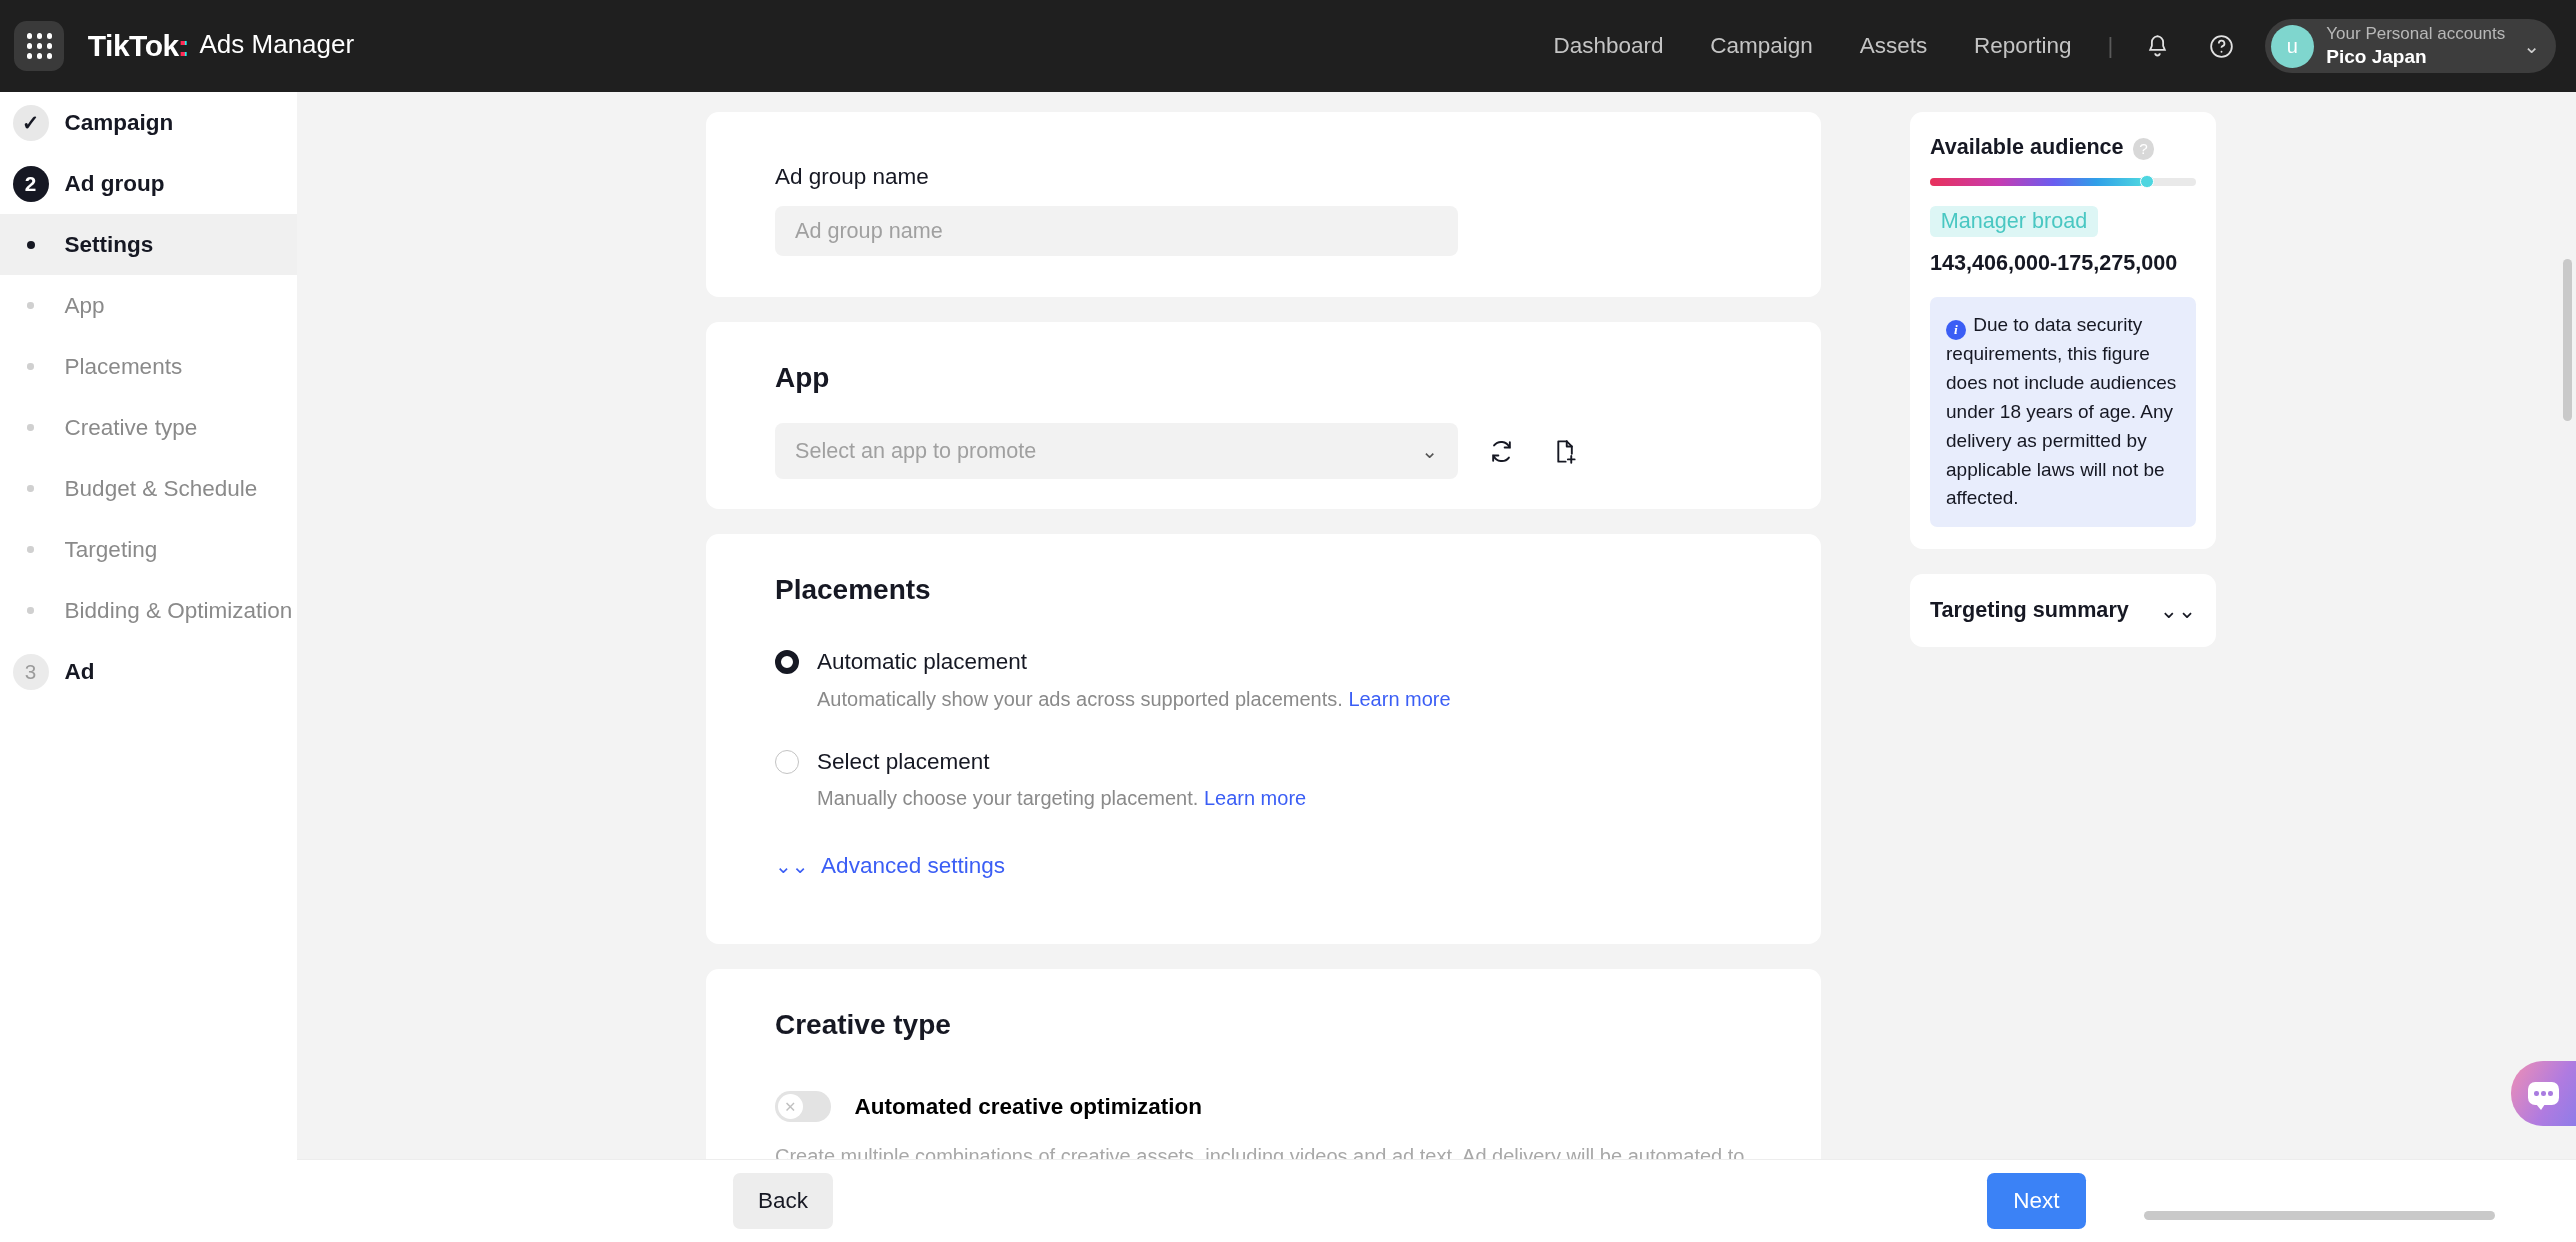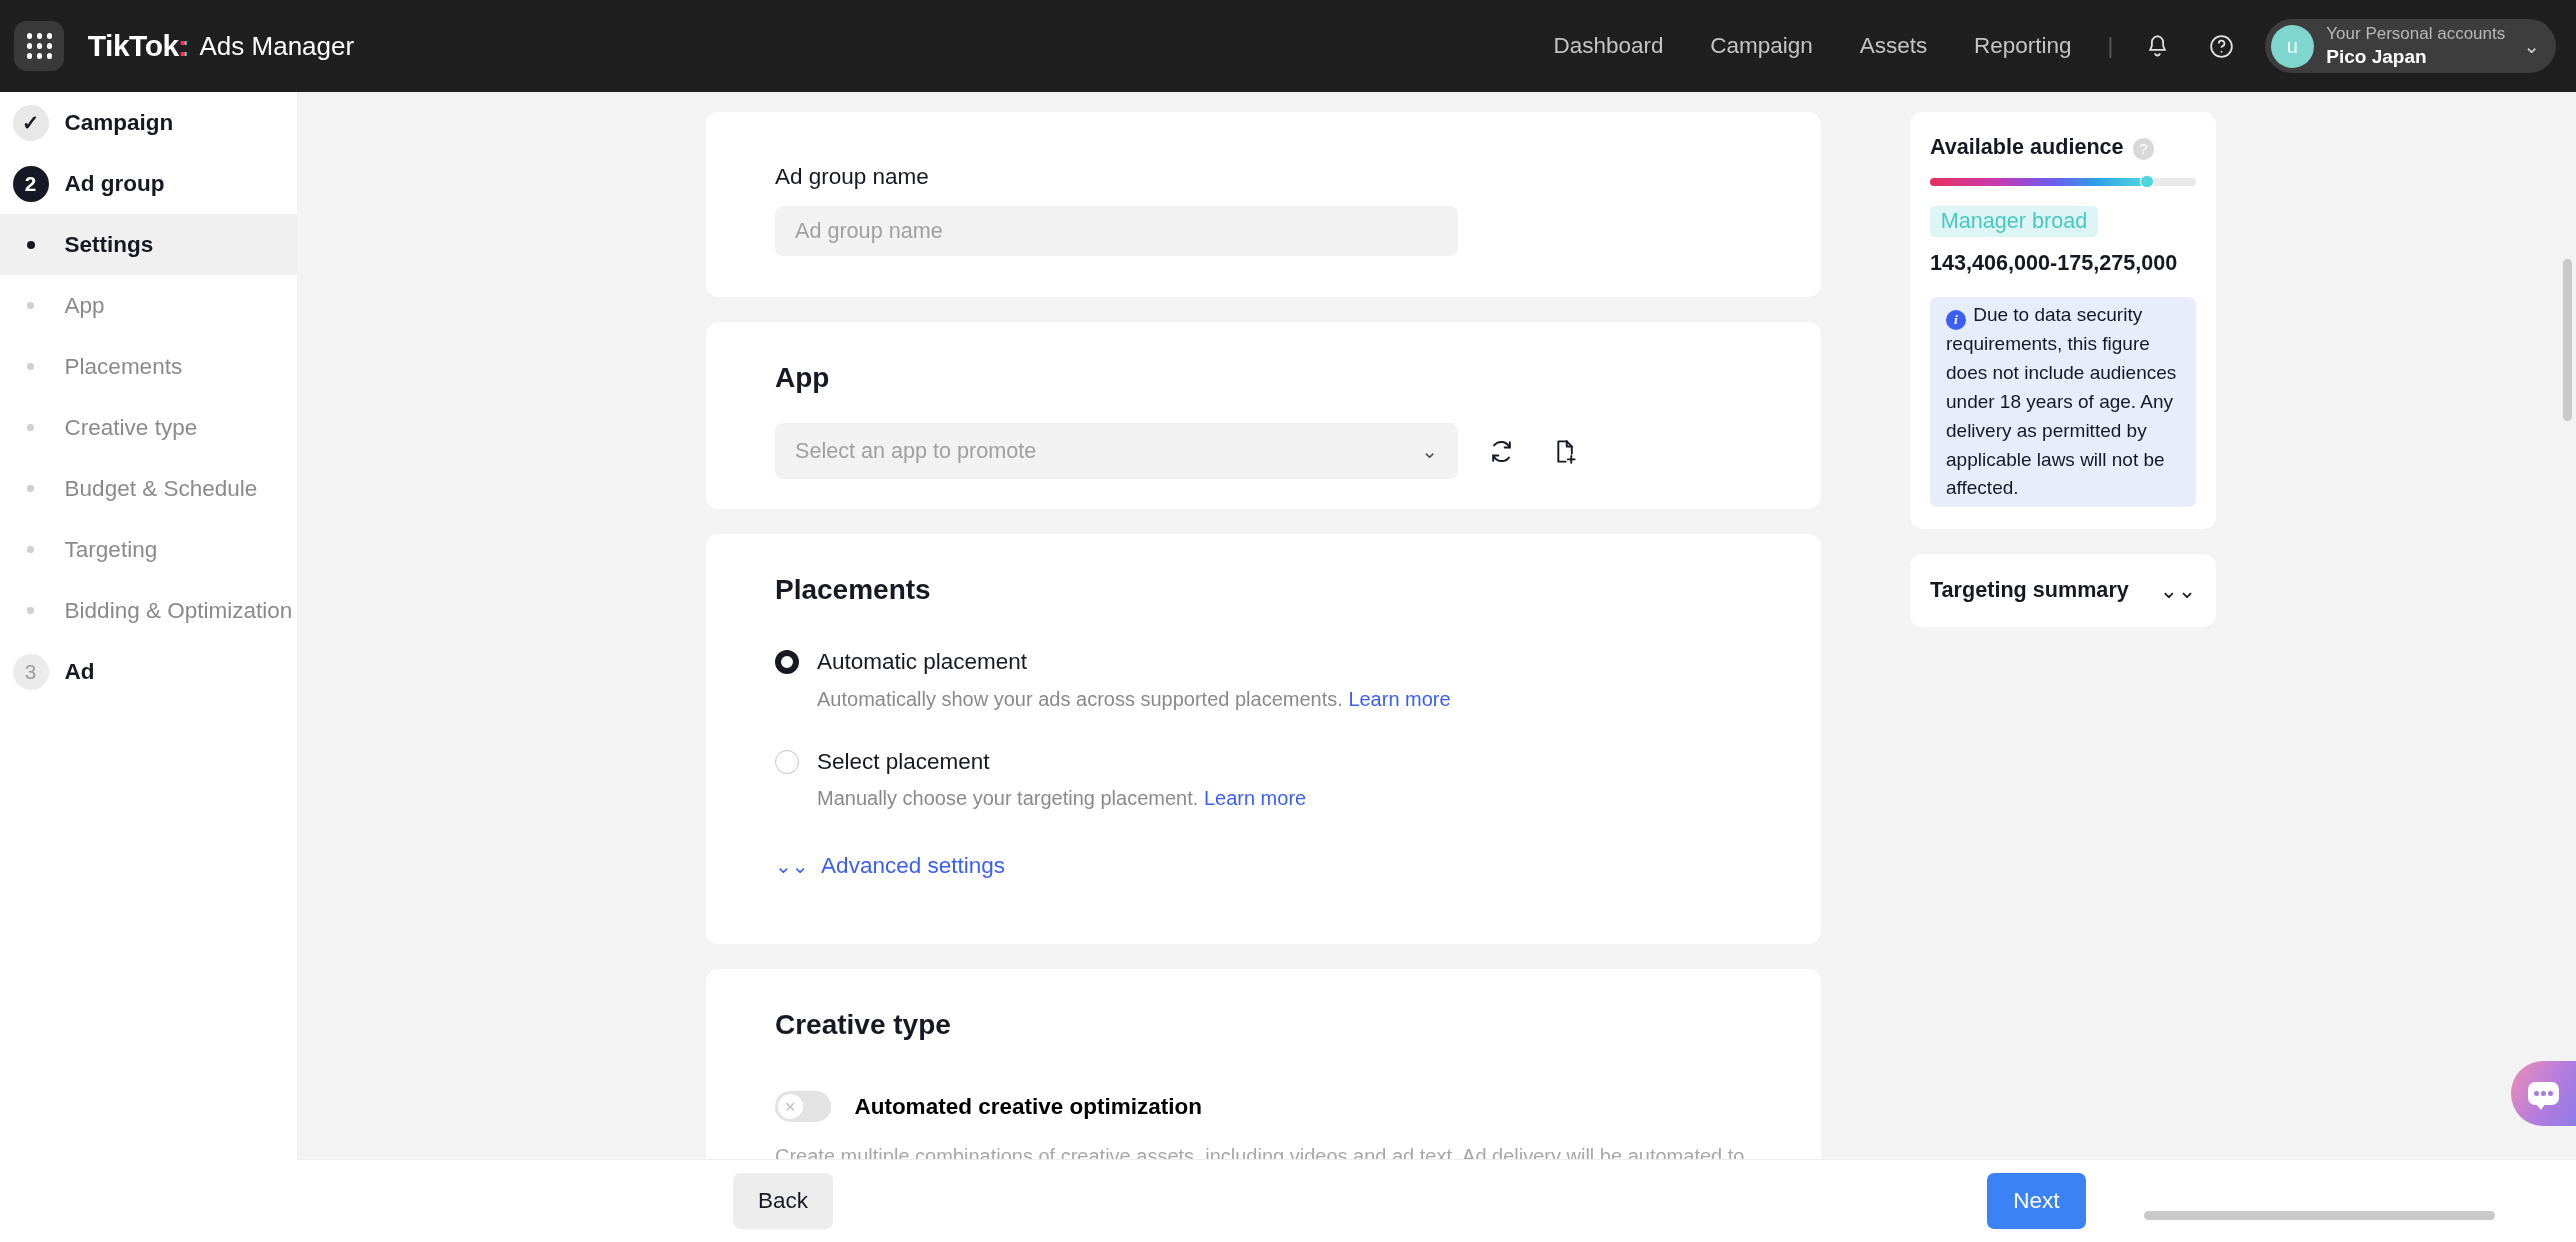--- a/index.html
+++ b/index.html
@@ -20,21 +20,21 @@
   .grid-btn {
     margin-left: 14.4px;
     width: 50px; height: 50px;
     background: #3a3a3a;
     border-radius: 12.6px;
     display: flex; align-items: center; justify-content: center;
   }
   .grid-dots { display: grid; grid-template-columns: repeat(3, 5.4px); gap: 4.5px; }
   .grid-dots i { width: 5.4px; height: 5.4px; background: #fff; border-radius: 50%; display: block; }
 
-  .brand { margin-left: 23.4px; display: flex; align-items: center; white-space: nowrap; }
+  .brand { margin-left: 23.4px; display: flex; align-items: flex-start; white-space: nowrap; }
   .brand-tiktok {
     color: #fff; font-size: 30px; font-weight: 700; letter-spacing: -0.5px;
   }
   .brand-colon { font-size: 30px; font-weight: 700; color: #25f4ee; margin: 0 0.9px; position: relative; }
   .brand-colon::after {
     content: ":"; position: absolute; left: -1.8px; top: 0; color: #fe2c55;
   }
   .brand-sub { color: #fff; font-size: 26px; font-weight: 400; margin-left: 9px; }
 
   .nav { margin-left: auto; display: flex; align-items: center; gap: 0; padding-right: 20px; }
@@ -171,21 +171,21 @@
     border: 1.8px solid #fff; cursor: pointer;
   }
   .aud-tag {
     display: inline-block; margin-top: 20px;
     background: #ddf6f5; color: #49c7c2;
     font-size: 21.6px; padding: 2.7px 10.8px; border-radius: 5.4px;
   }
   .aud-num { margin-top: 12.6px; font-size: 21.6px; color: #161823; font-weight: 700; }
   .notice {
     margin-top: 21.6px; background: #e8edfc; border-radius: 7.2px;
-    padding: 4px 16px; font-size: 19px; color: #161823; line-height: 1.52;
+    padding: 14px 16px; font-size: 19px; color: #161823; line-height: 1.52;
   }
   .ibadge {
     display: inline-flex; width: 20px; height: 20px; border-radius: 50%;
     background: #3b5ef5; color: #fff; font-size: 13.5px; font-weight: 700;
     align-items: center; justify-content: center; margin-right: 7.2px;
     vertical-align: -2.7px; font-style: italic; font-family: "Liberation Serif", serif;
   }
   .rcard2 {
     margin-top: 25px; background: #fff; border-radius: 12.6px;
     padding: 23.4px 20px; display: flex; align-items: center; justify-content: space-between;

